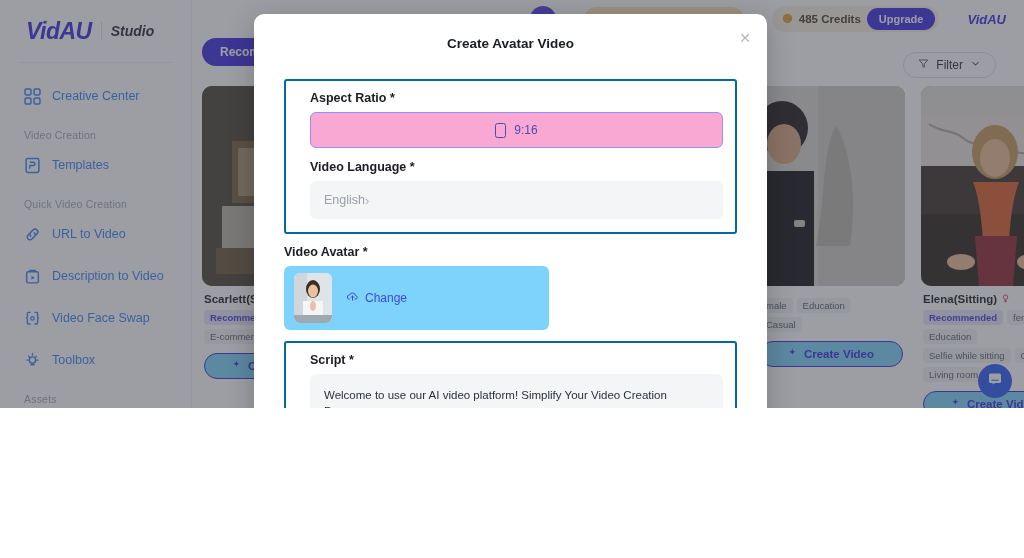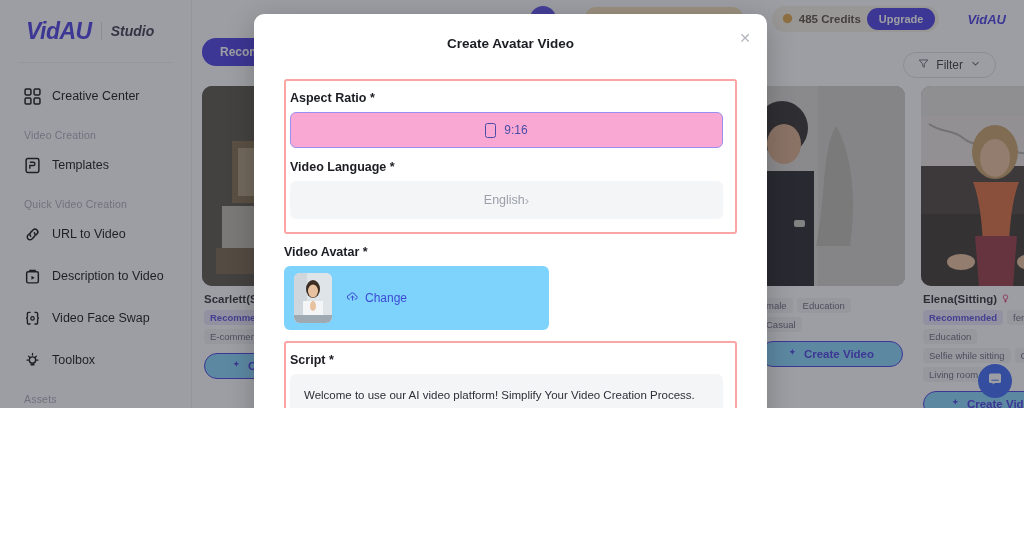--- a/index.html
+++ b/index.html
@@ -25,21 +25,21 @@
     font-size: 23px; font-weight: bold; font-style: italic;
     color: #3d2ee0; letter-spacing: -0.5px;
   }
   .brand-div { width: 1px; height: 18px; background: #d9dce3; }
   .brand-sub { font-size: 14px; font-style: italic; font-weight: bold; color: #2b2b40; }
   .nav-sep { height: 1px; background: #eceef2; margin: 0 6px 14px 6px; }
 
   .nav-item {
     display: flex; align-items: center; gap: 11px;
     height: 38px; padding: 0 12px; border-radius: 8px;
-    font-size: 12.5px; color: #000000; cursor: pointer;
+    font-size: 12.5px; color: #3b82f6; cursor: pointer;
     margin-bottom: 4px;
   }
   .nav-item.active { background: #3d2ee0; color: #ffffff; }
   .nav-item .ic { width: 17px; height: 17px; flex: 0 0 17px; display:block; }
   .nav-group {
     font-size: 10.5px; color: #a3a7b3; padding: 10px 12px 5px 12px; letter-spacing: .2px;
   }
 
   
   .main { flex: 1; position: relative; background: #ffffff; overflow: hidden; }
@@ -123,33 +123,33 @@
     text-align: center; font-size: 13.5px; font-weight: bold;
     color: #1b1d23; padding-top: 22px;
   }
   .modal-close {
     position: absolute; right: 14px; top: 16px;
     width: 16px; height: 16px; color: #b4b7bf; font-size: 14px;
     display: flex; align-items: center; justify-content: center; cursor: pointer;
   }
   .modal-body { padding: 0 30px; }
 
-  .hl { border: 2px solid #fca5a5; border-radius: 3px; padding: 10px 12px 13px 4px; }
+  .hl { border: 2px solid #0369a1; border-radius: 3px; padding: 10px 12px 13px 24px; }
   .field-label { font-size: 12.5px; font-weight: bold; color: #1b1d23; margin-bottom: 7px; }
 
   .ratio-box {
     height: 36px; border: 1px solid #9a8ef0; background: #f9a8d4;
     border-radius: 6px; display: flex; align-items: center; justify-content: center;
     gap: 8px; color: #4b4ea8; font-size: 12px; margin-bottom: 12px;
   }
   .ratio-ic { width: 11px; height: 15px; border: 1.6px solid #4b4ea8; border-radius: 2.5px; display:block;}
 
   .select-box {
     height: 38px; background: #f4f5f7; border-radius: 6px;
-    display: flex; align-items: center; justify-content: center;
+    display: flex; align-items: center; justify-content: flex-start;
     padding: 0 14px; color: #9a9ea9; font-size: 12.5px;
   }
   .chev { color: #b0b4bd; font-size: 13px; }
 
   .avatar-row {
     background: #7dd3fc; border-radius: 6px; height: 64px; width: 265px;
     display: flex; align-items: center; padding: 0 10px; gap: 14px;
     margin-top: 7px;
   }
   .avatar-thumb {

